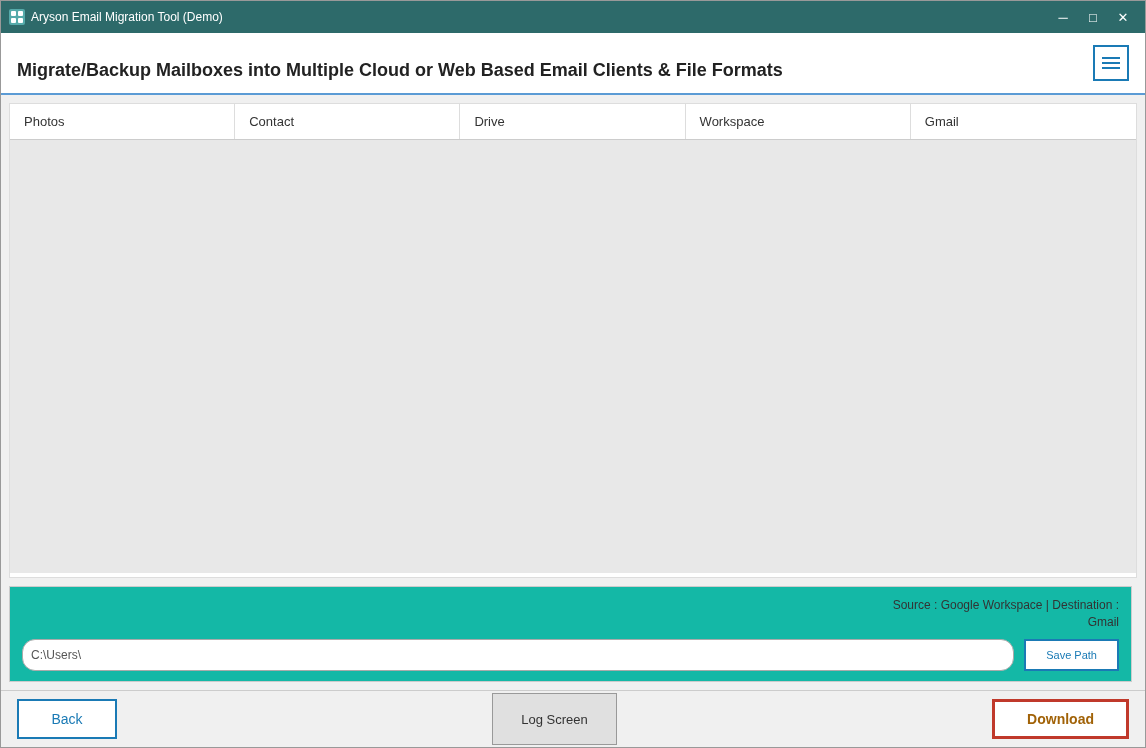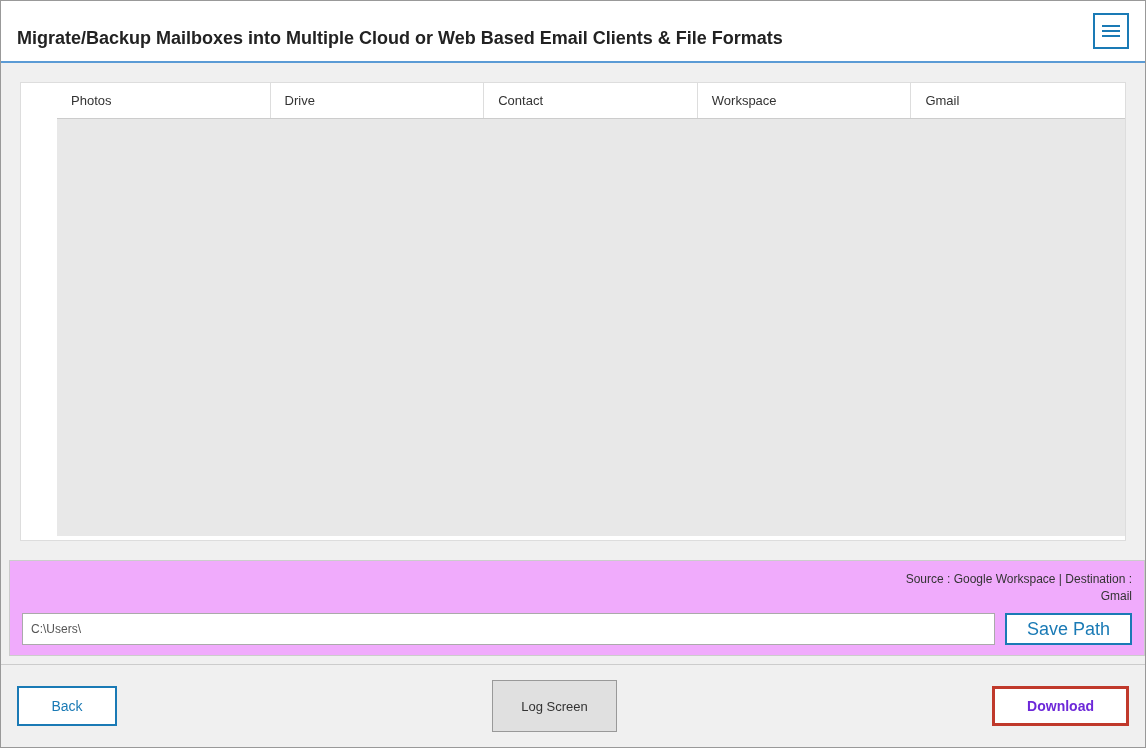--- a/index.html
+++ b/index.html
@@ -120,24 +120,23 @@
       flex: 1;
       display: flex;
       flex-direction: column;
       padding: 0;
       overflow: hidden;
     }
 
     .table-container {
       flex: 1;
       background: white;
-      margin: 19px;
+      margin: 8px;
       border: 1px solid #ddd;
       overflow: hidden;
-      padding-left: 36px;
     }
 
     .table-header {
       display: grid;
       grid-template-columns: 1fr 1fr 1fr 1fr 1fr;
       border-bottom: 1px solid #ccc;
       background: white;
     }
 
     .table-header-cell {
@@ -151,22 +150,22 @@
     .table-header-cell:last-child {
       border-right: none;
     }
 
     .table-body {
       background: #e8e8e8;
       height: calc(100% - 40px);
     }
 
     .bottom-panel {
-      background: #f0abfc;
-      margin: 0 0 8px 8px;
+      background: #14b8a6;
+      margin: 0 13px 8px 8px;
       border: 1px solid #ccc;
       padding: 10px 12px;
       flex-shrink: 0;
     }
 
     .source-dest-info {
       text-align: right;
       font-size: 12px;
       color: #333;
       margin-bottom: 8px;
@@ -176,44 +175,44 @@
     .path-row {
       display: flex;
       align-items: center;
       gap: 10px;
     }
 
     .path-input {
       flex: 1;
       height: 32px;
       border: 1px solid #aaa;
-      border-radius: 0;
+      border-radius: 13px;
       padding: 0 8px;
       font-size: 12px;
       color: #555;
       background: white;
       outline: none;
     }
 
     .save-path-btn {
       height: 32px;
       padding: 0 20px;
       border: 2px solid #1a7ab5;
       background: white;
       color: #1a7ab5;
-      font-size: 18px;
+      font-size: 11px;
       cursor: pointer;
       white-space: nowrap;
     }
 
     .footer-bar {
       display: flex;
       align-items: center;
       justify-content: space-between;
-      padding: 15px 16px;
+      padding: 2px 16px;
       background: #f0f0f0;
       border-top: 1px solid #ccc;
       flex-shrink: 0;
     }
 
     .back-btn {
       height: 40px;
       width: 100px;
       border: 2px solid #1a7ab5;
       background: white;
@@ -230,48 +229,66 @@
       color: #333;
       font-size: 13px;
       cursor: pointer;
     }
 
     .download-btn {
       height: 40px;
       padding: 0 32px;
       border: 3px solid #c0392b;
       background: white;
-      color: #6d28d9;
+      color: #a16207;
       font-size: 14px;
       font-weight: bold;
       cursor: pointer;
     }
   </style>
 </head>
 <body>
 
 <div class="window">
 
+  <div class="title-bar">
+    <div class="title-bar-left">
+      <div class="title-bar-icon">
+        <svg viewBox="0 0 14 14" fill="white" xmlns="http://www.w3.org/2000/svg">
+          <rect x="1" y="1" width="5" height="5" rx="1"></rect>
+          <rect x="8" y="1" width="5" height="5" rx="1"></rect>
+          <rect x="1" y="8" width="5" height="5" rx="1"></rect>
+          <rect x="8" y="8" width="5" height="5" rx="1"></rect>
+        </svg>
+      </div>
+      <span class="title-bar-text">Aryson Email Migration Tool (Demo)</span>
+    </div>
+    <div class="title-bar-controls">
+      <button class="title-bar-btn">─</button>
+      <button class="title-bar-btn">□</button>
+      <button class="title-bar-btn close">✕</button>
+    </div>
+  </div>
 
   <div class="header-bar">
     <h1 class="header-title">Migrate/Backup Mailboxes into Multiple Cloud or Web Based Email Clients &amp; File Formats</h1>
     <button class="menu-icon-btn">
       <div class="bar"></div>
       <div class="bar"></div>
       <div class="bar"></div>
     </button>
   </div>
 
   <div class="content-area">
 
     <div class="table-container">
       <div class="table-header">
         <div class="table-header-cell">Photos</div>
+        <div class="table-header-cell">Contact</div>
         <div class="table-header-cell">Drive</div>
-        <div class="table-header-cell">Contact</div>
         <div class="table-header-cell">Workspace</div>
         <div class="table-header-cell">Gmail</div>
       </div>
       <div class="table-body"></div>
     </div>
 
     <div class="bottom-panel">
       <div class="source-dest-info">
         <div>Source : Google Workspace | Destination :</div>
         <div>Gmail</div>

